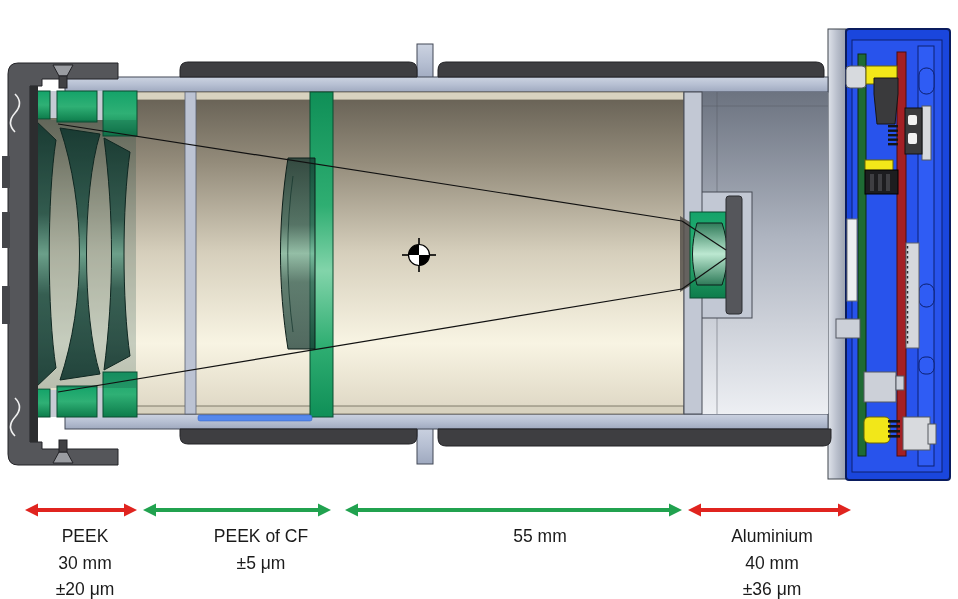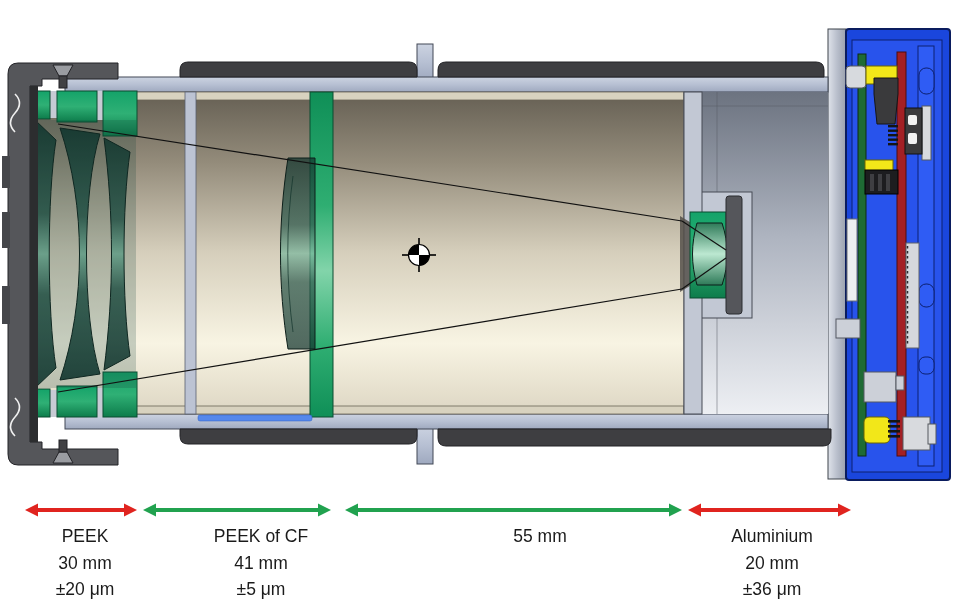--- a/index.html
+++ b/index.html
@@ -209,25 +209,24 @@
   </g>
 </svg>
 
 <div class="seg-label" style="left:85px">
   <div>PEEK</div>
   <div>30 mm</div>
   <div>±20 μm</div>
 </div>
 <div class="seg-label" style="left:261px">
   <div>PEEK of CF</div>
-  <div>41 mm</div>
   <div>±5 μm</div>
 </div>
 <div class="seg-label" style="left:540px">
   <div>55 mm</div>
 </div>
 <div class="seg-label" style="left:772px">
   <div>Aluminium</div>
-  <div>20 mm</div>
+  <div>40 mm</div>
   <div>±36 μm</div>
 </div>
 
 </div>
 
 </body></html>

